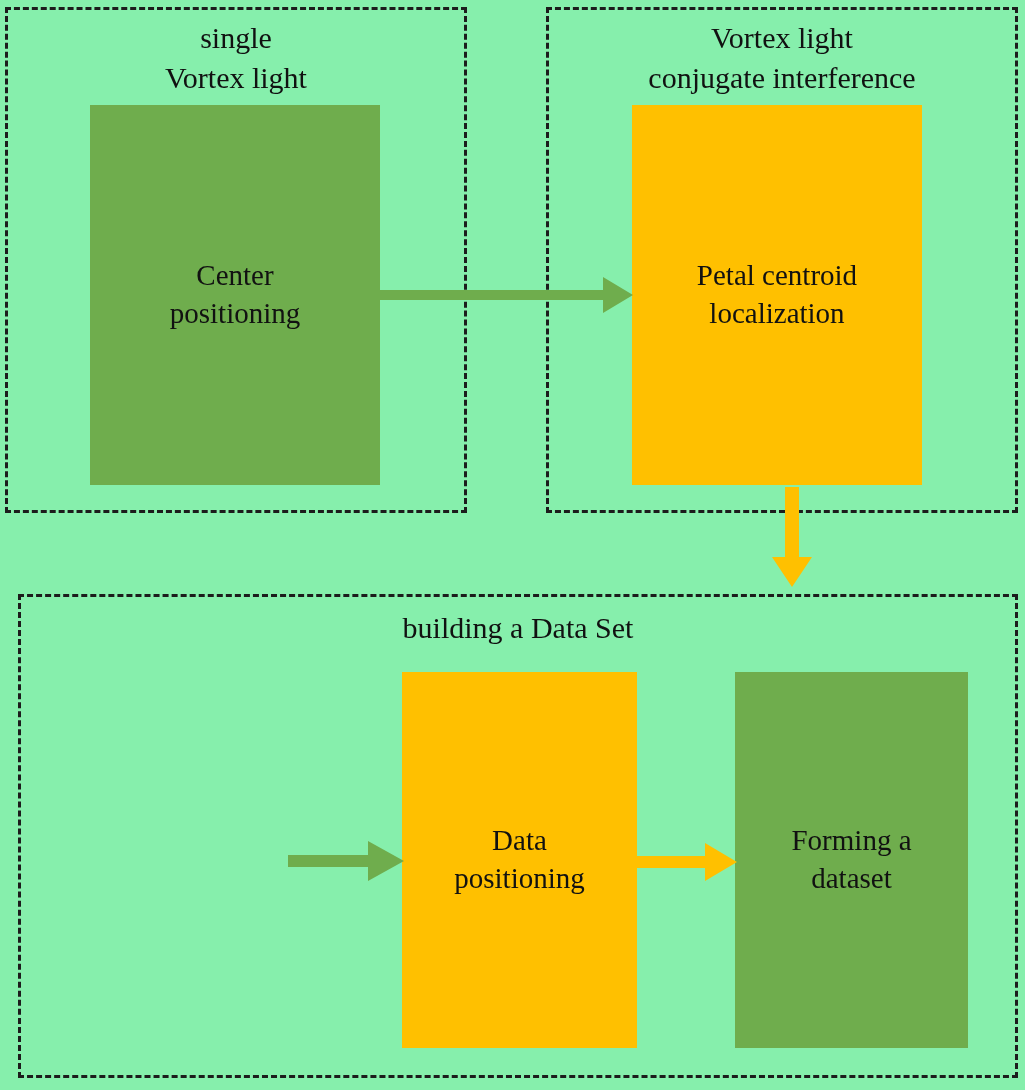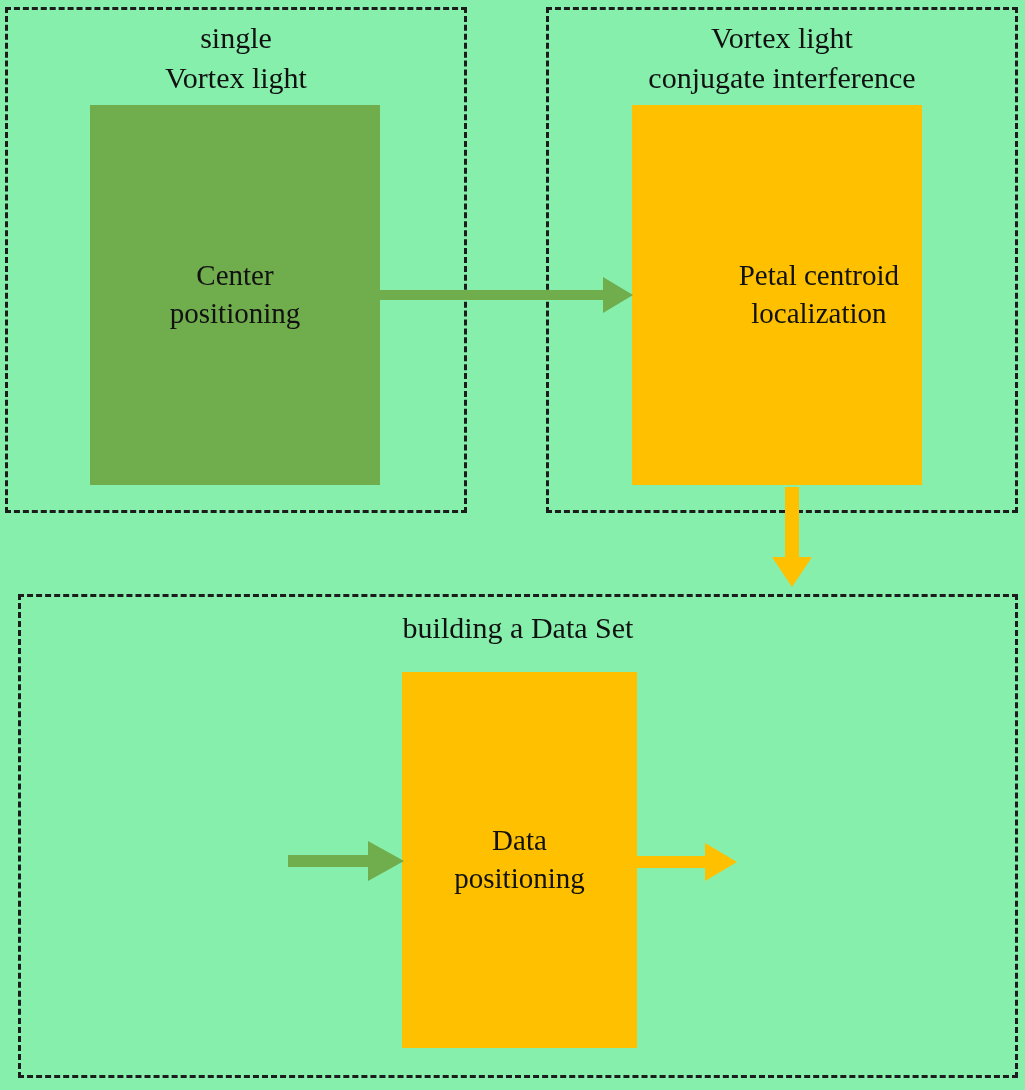--- a/index.html
+++ b/index.html
@@ -41,21 +41,21 @@
     position: absolute;
     box-sizing: border-box;
     display: flex;
     align-items: center;
     justify-content: center;
     text-align: center;
     color: #111111;
     font-family: "Liberation Serif", "DejaVu Serif", serif;
     line-height: 1.3;
     white-space: pre-line;
-    padding: 2px 23px;
+    padding: 2px 6px;
   }
   .box.green  { background: #6fad4d; }
   .box.yellow { background: #ffc000; }
 
   
   .arrow {
     position: absolute;
   }
   .arrow svg { display: block; overflow: visible; }
 </style>
@@ -72,21 +72,21 @@
   <div class="box green" style="left:90px; top:105px; width:290px; height:380px; font-size:29px;">
     <span>Center
 positioning</span>
   </div>
 
   <div class="group" style="left:546px; top:7px; width:472px; height:506px;"></div>
 
   <div class="group-title" style="left:551px; top:18px; width:462px;">Vortex light
 conjugate interference</div>
 
-  <div class="box yellow" style="left:632px; top:105px; width:290px; height:380px; font-size:29px;justify-content:flex-end;">
+  <div class="box yellow" style="left:632px; top:105px; width:290px; height:380px; font-size:29px;">
     <span>Petal centroid
 localization</span>
   </div>
 
   <div class="arrow" style="left:379px; top:275px; width:256px; height:40px;">
     <svg width="256" height="40" viewBox="0 0 256 40" xmlns="http://www.w3.org/2000/svg">
       <path d="M0 15 H224 V2 L254 20 L224 38 V25 H0 Z" fill="#6fad4d"></path>
     </svg>
   </div>
 
@@ -99,20 +99,24 @@
   <div class="group" style="left:18px; top:594px; width:1000px; height:484px;"></div>
 
   <div class="group-title" style="left:24px; top:608px; width:988px;">building a Data Set</div>
 
 
   <div class="box yellow" style="left:402px; top:672px; width:235px; height:376px; font-size:29px;">
     <span>Data
 positioning</span>
   </div>
 
+  <div class="box green" style="left:735px; top:672px; width:233px; height:376px; font-size:29px;">
+    <span>Forming a
+dataset</span>
+  </div>
 
   <div class="arrow" style="left:288px; top:840px; width:118px; height:42px;">
     <svg width="118" height="42" viewBox="0 0 118 42" xmlns="http://www.w3.org/2000/svg">
       <path d="M0 15 H80 V1 L116 21 L80 41 V27 H0 Z" fill="#6fad4d"></path>
     </svg>
   </div>
 
   <div class="arrow" style="left:635px; top:842px; width:104px; height:40px;">
     <svg width="104" height="40" viewBox="0 0 104 40" xmlns="http://www.w3.org/2000/svg">
       <path d="M0 14 H70 V1 L102 20 L70 39 V26 H0 Z" fill="#ffc000"></path>

